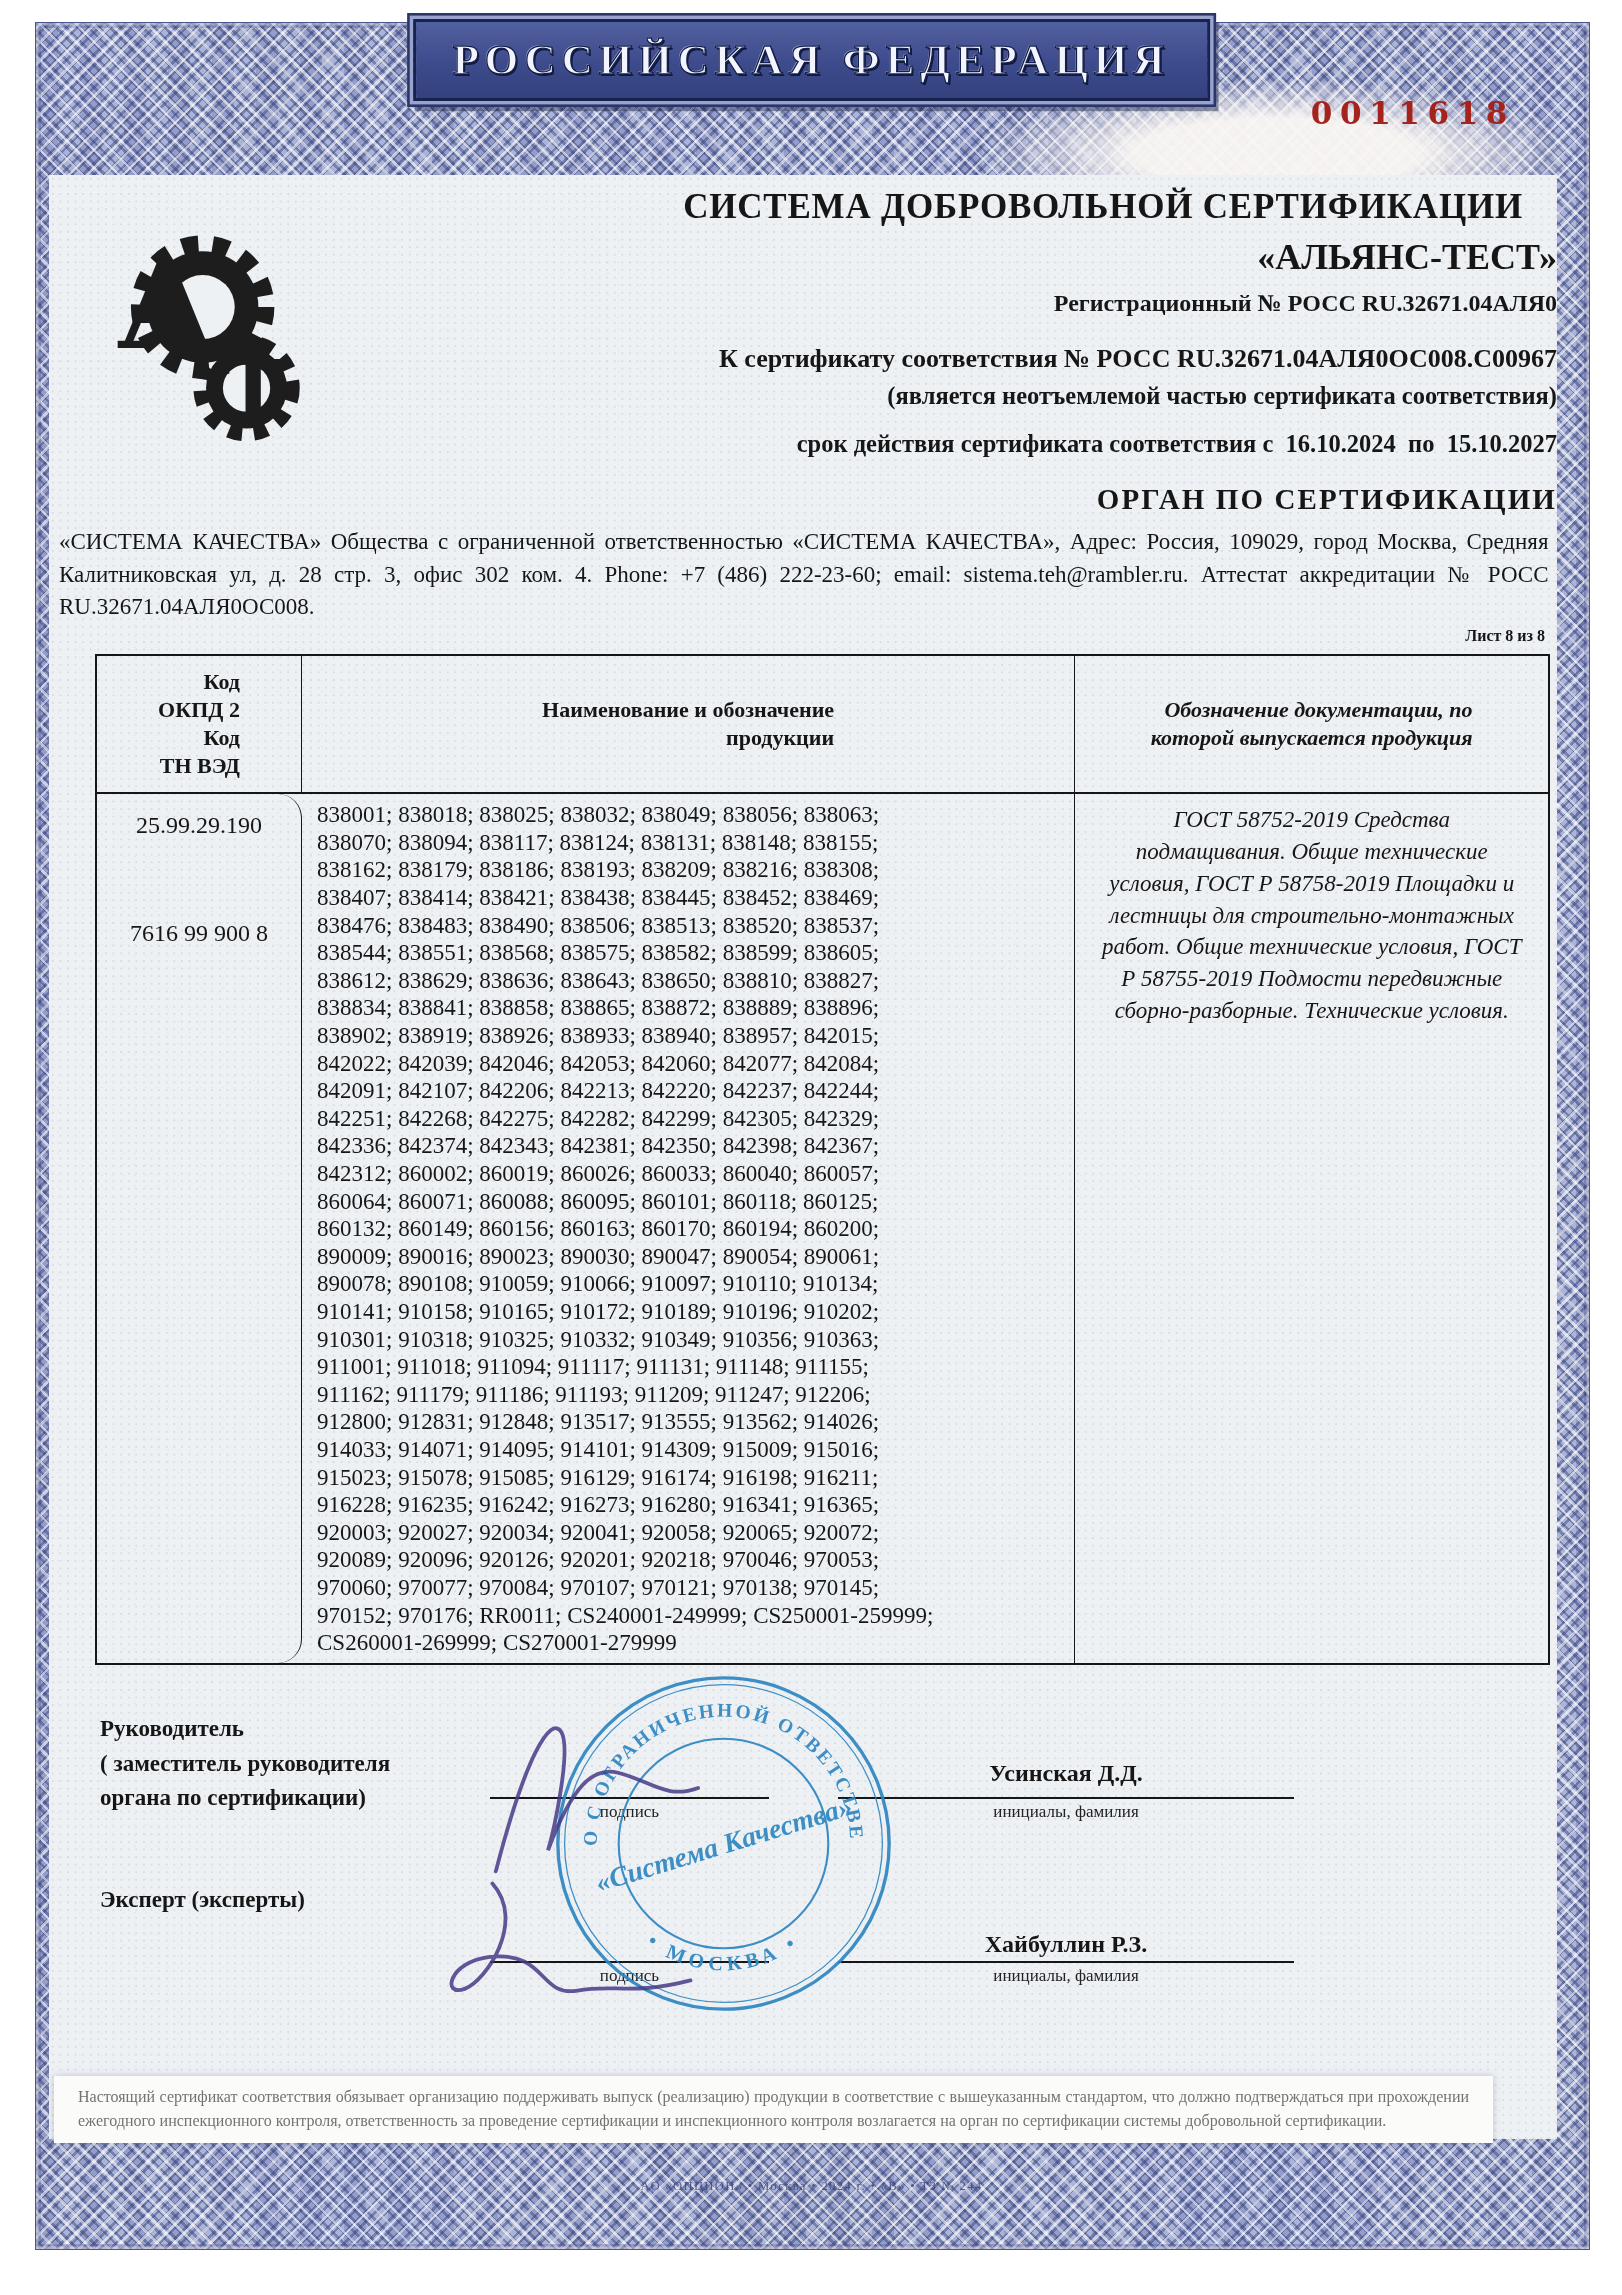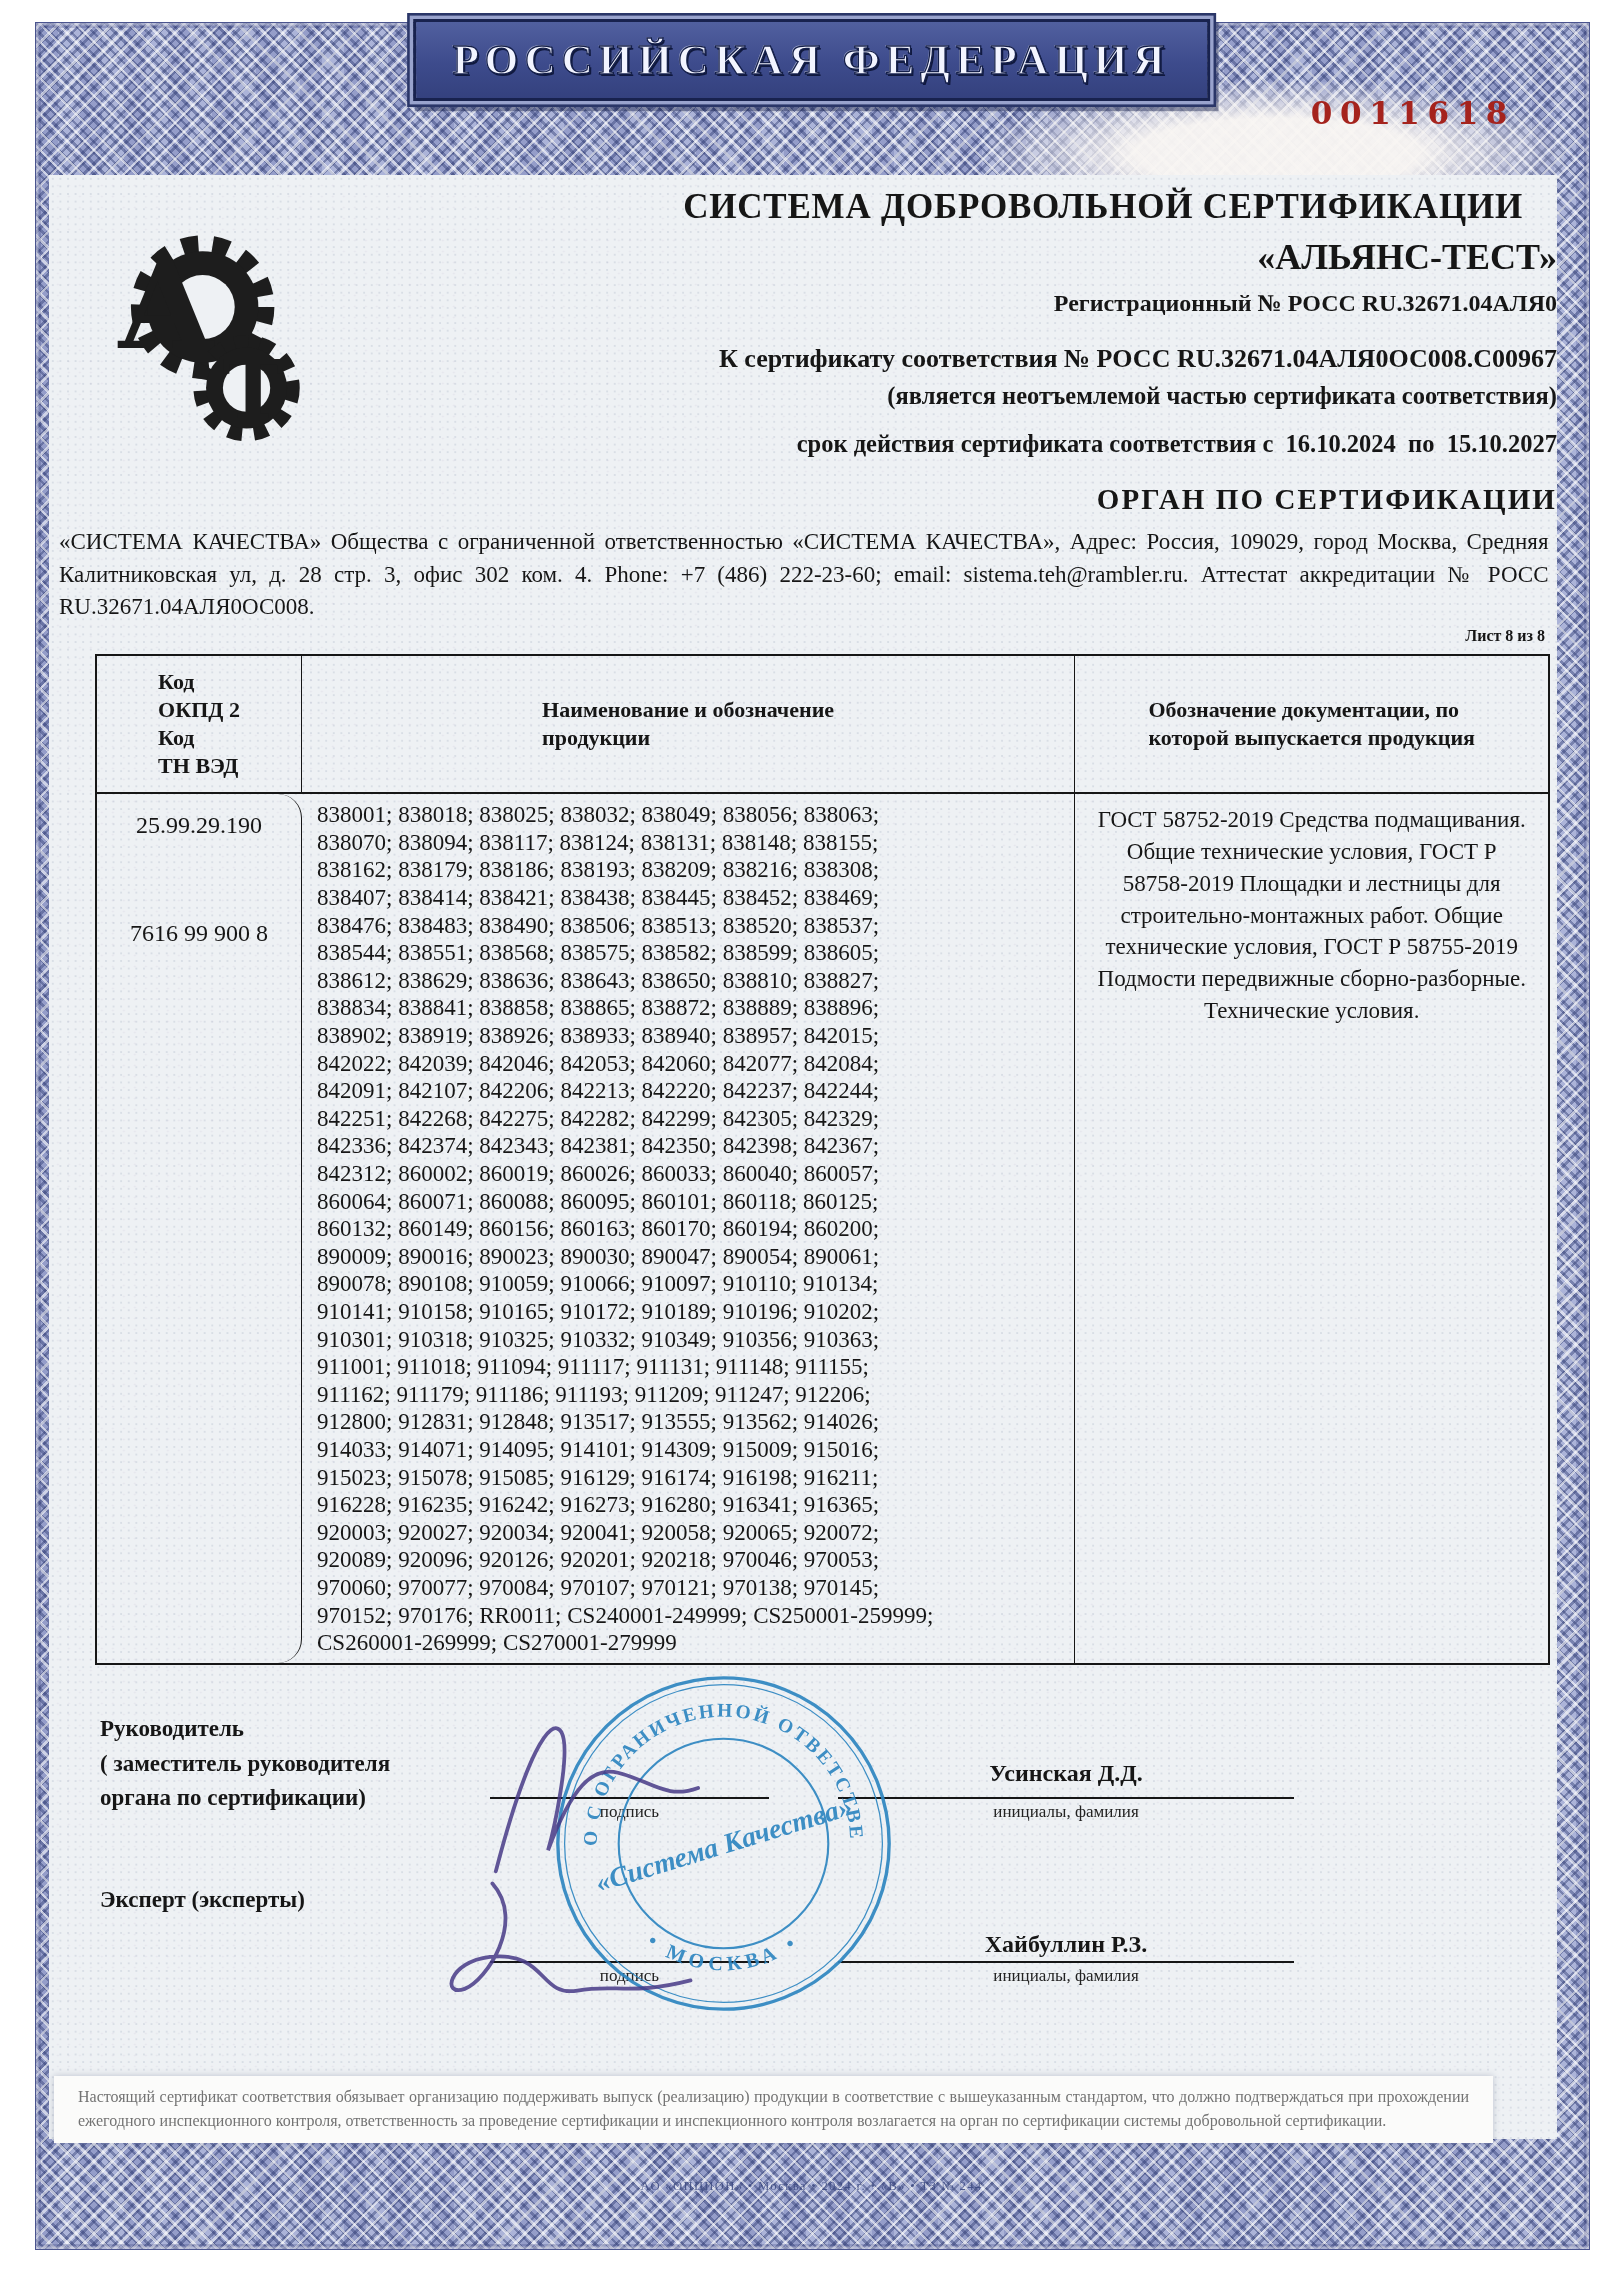--- a/index.html
+++ b/index.html
@@ -66,24 +66,24 @@
   .sheet      { margin:3.4px 12px 0 0; font-size:16px; font-weight:bold; text-align:right; }
   
   .logo { position:absolute; left:49px; top:34px; }
   
   .cert-table {
     margin:8.5px 6.8px 0 46px;
     border:2.5px solid #161616;
     display:grid; grid-template-columns:205px 1fr 473px;
   }
   .cell { border-right:1.7px solid #161616; }
-  .cell:nth-child(3n) { border-right:none; }
+  .cell:nth-child(3n) { border-right:none;font-style:italic; }
   .th {
     border-bottom:2.5px solid #161616; display:flex; align-items:center; justify-content:center;
-    text-align:left; font-weight:bold; font-size:22px; line-height:1.28; padding:12px 6.8px; min-height:103px;
+    text-align:right; font-weight:bold; font-size:22px; line-height:1.28; padding:12px 6.8px; min-height:103px;
   }
   .pre { white-space:pre-line; }
   .td-codes-col { text-align:center; font-size:24px; padding-top:18px;border-radius:24px; }
   .td-codes-col .tnved { margin-top:81px; }
   .td-list { font-size:23px; line-height:1.2; padding:6.8px 8.5px 6.8px 15px; white-space:pre-line; }
   .td-doc  { text-align:center; font-size:23px; line-height:1.38; padding:10px 22px; }
   
   .sig-block { position:relative; margin-top:20px; padding:0 0 0 51px; }
   .sig-row { display:flex; align-items:flex-end; }
   .sig-row.first { margin-top:47px; }

